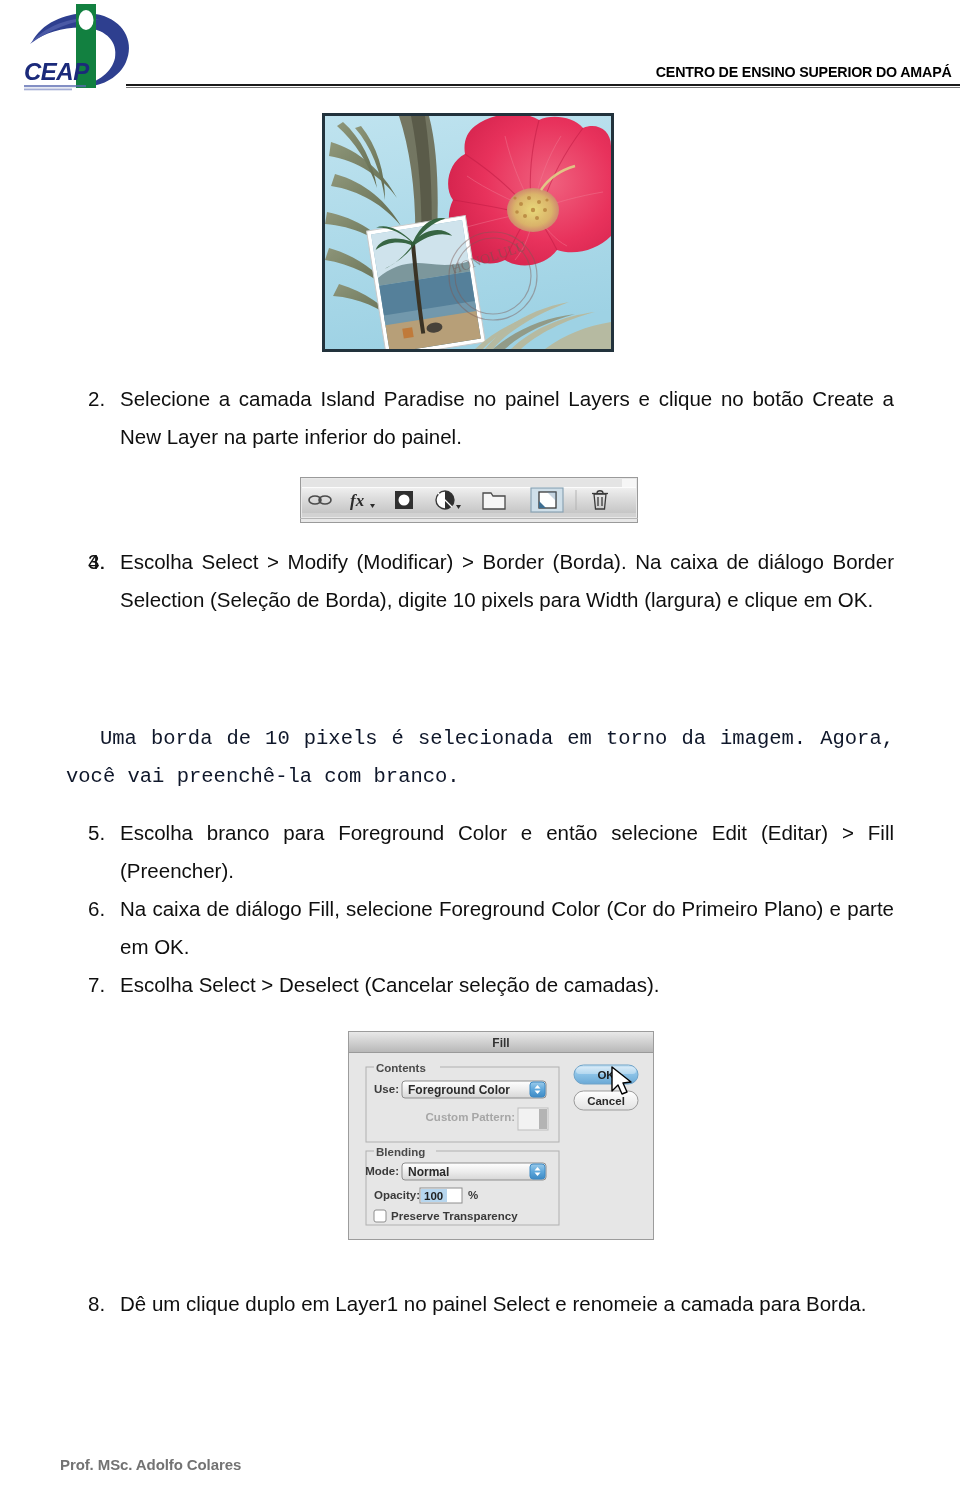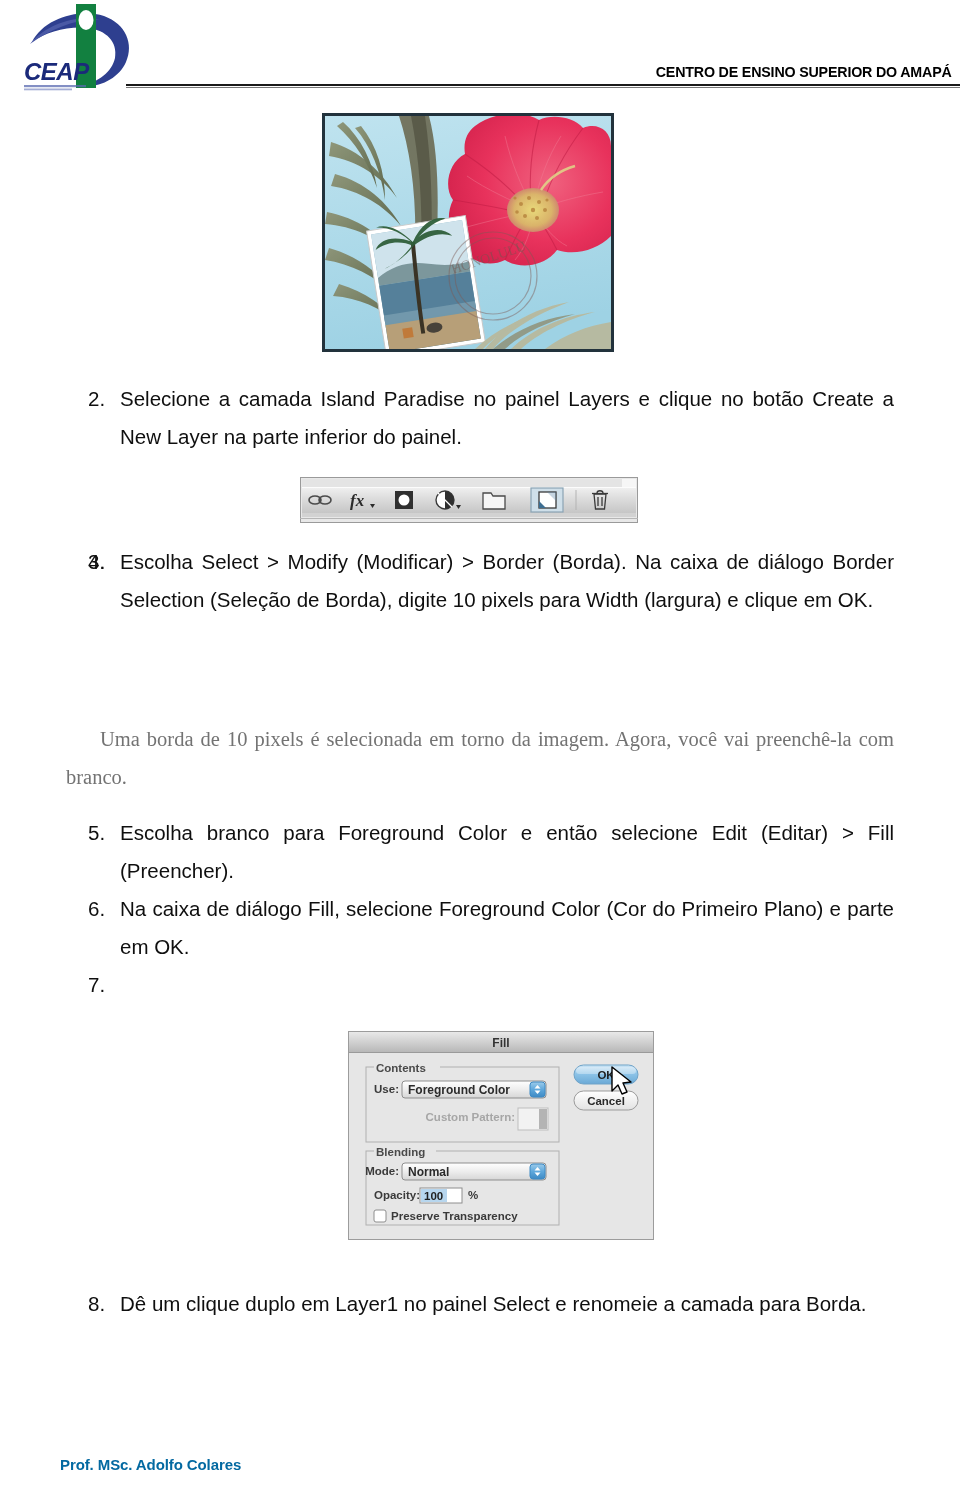--- a/index.html
+++ b/index.html
@@ -81,23 +81,23 @@
   
   .content {
     position: absolute;
     left: 0;
     top: 380px;
     width: 960px;
   }
   .para {
     font-size: 20.5px;
     line-height: 38px;
-    color: #737373;
+    color: #0f172a;
     text-align: justify;
-    font-family: Liberation Serif, serif;
+    font-family: Liberation Mono, monospace;
   }
   ol.steps {
     list-style: none;
     margin: 0;
     padding: 0;
   }
   li.step {
     position: relative;
     padding-left: 54px;
     margin: 0;
@@ -147,21 +147,21 @@
   }
   .fill-dialog svg { display: block; }
 
   
   .page-footer {
     position: absolute;
     left: 60px;
     bottom: 18px;
     font-size: 15px;
     font-weight: bold;
-    color: #0369a1;
+    color: #737373;
     letter-spacing: -0.1px;
   }
 </style>
 </head>
 <body>
 
 <div class="page-header">
 
   <div class="logo-wrap">
     <svg class="logo-svg" width="120" height="92" viewBox="0 0 120 92" xmlns="http://www.w3.org/2000/svg">
@@ -415,20 +415,21 @@
   </div>
 
   <div class="block-67">
     <ol class="steps">
       <li class="step justify-full">
         <span class="num">6.</span>
         <span class="txt">Na caixa de diálogo Fill, selecione Foreground Color (Cor do Primeiro Plano) e parte em OK.</span>
       </li>
       <li class="step">
         <span class="num">7.</span>
+        <span class="txt">Escolha Select &gt; Deselect (Cancelar seleção de camadas).</span>
       </li>
     </ol>
   </div>
 
   <div class="block-8">
     <ol class="steps">
       <li class="step justify-full">
         <span class="num">8.</span>
         <span class="txt">Dê um clique duplo em Layer1 no painel Select e renomeie a camada para Borda.</span>
       </li>

